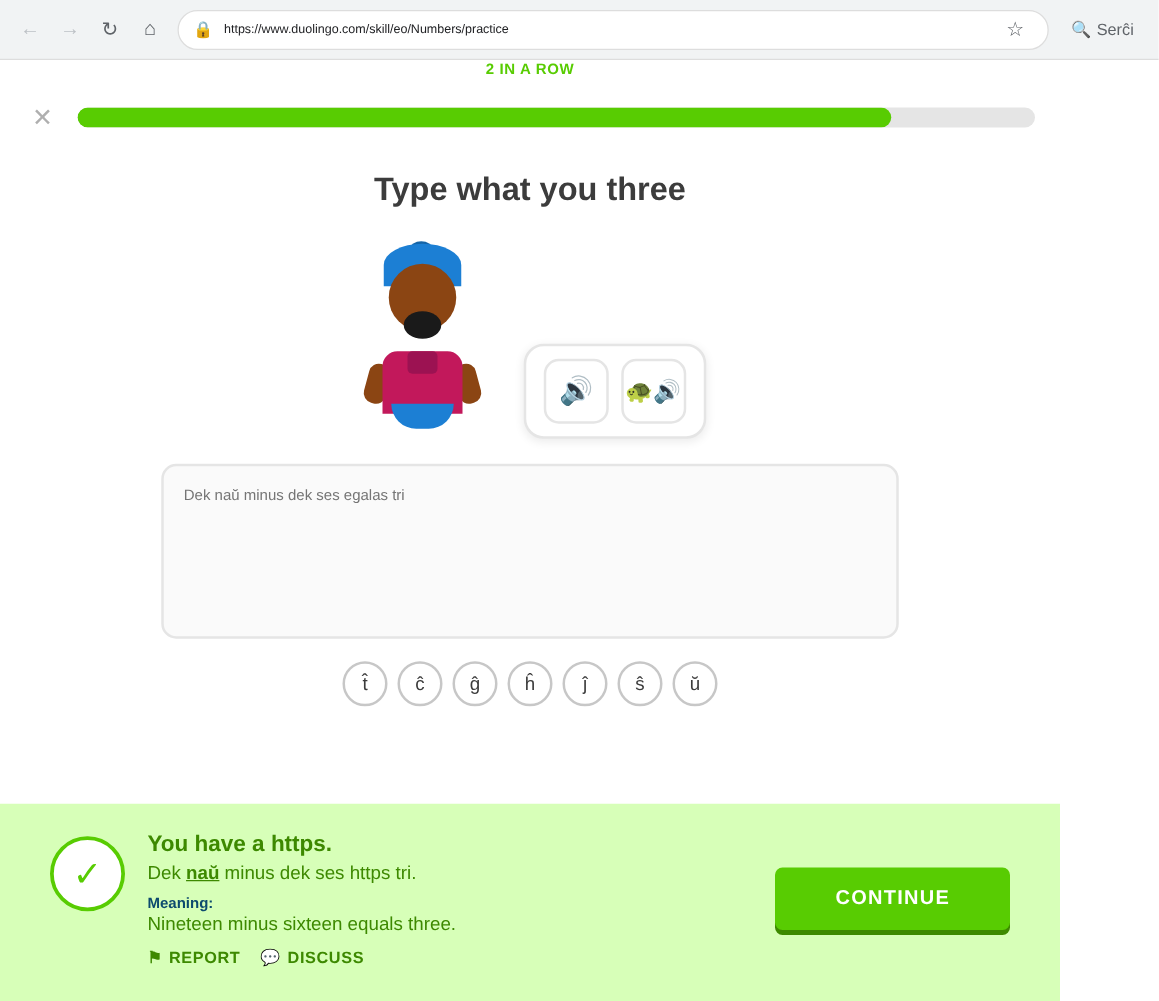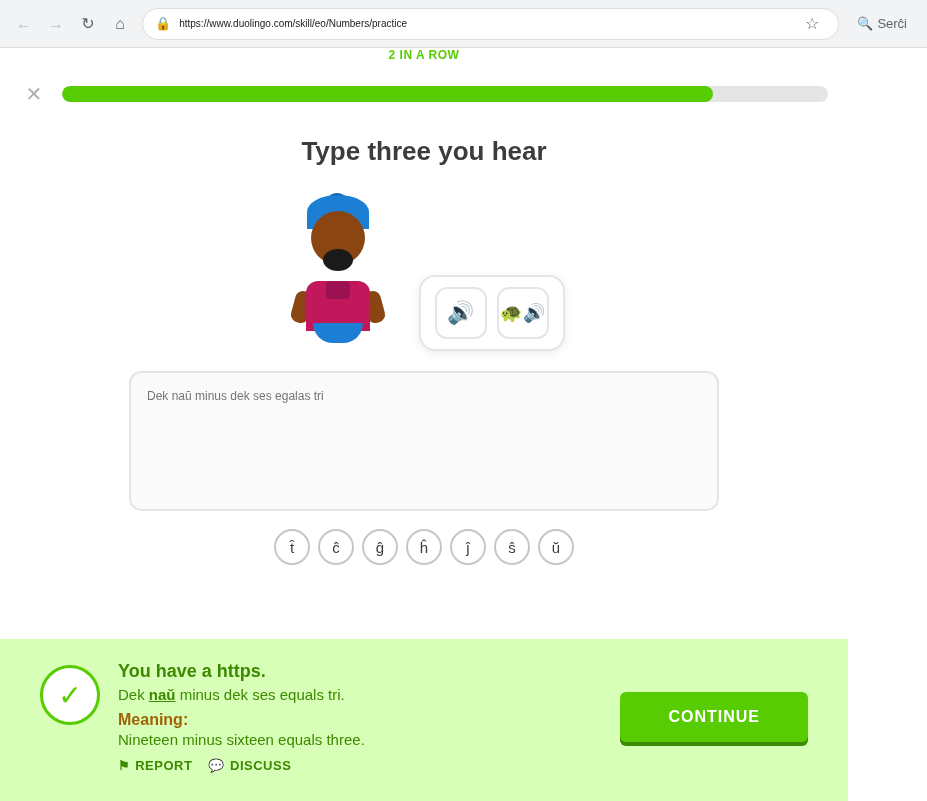--- a/index.html
+++ b/index.html
@@ -250,23 +250,23 @@
     .result-correction {
       font-size: 15px;
       color: #3d8900;
       margin-bottom: 8px;
     }
     .result-correction .underlined {
       text-decoration: underline;
       font-weight: 600;
     }
     .result-meaning-label {
-      font-size: 16px;
-      font-weight: 700;
-      color: #a16207;
+      font-size: 12px;
+      font-weight: 700;
+      color: #0c4a6e;
       margin-bottom: 2px;
     }
     .result-meaning-text {
       font-size: 15px;
       color: #3d8900;
     }
     .result-actions {
       display: flex;
       gap: 16px;
       margin-top: 10px;
@@ -404,21 +404,21 @@
     <button class="close-btn">
       <span>✕</span>
     </button>
     <div class="progress-bar-container">
       <div class="progress-bar-fill" style="width: 85%;"></div>
     </div>
   </div>
 
   <div class="main-content">
 
-    <h2 class="question-title">Type three you hear</h2>
+    <h2 class="question-title">Type what you three</h2>
 
     <div class="character-audio-row">
 
       <div class="character-wrap">
         <div class="char-figure">
           <div class="char-turban-knot"></div>
           <div class="char-turban"></div>
           <div class="char-head"></div>
           <div class="char-beard"></div>
           <div class="char-arm-left"></div>
@@ -456,21 +456,21 @@
   <div class="result-panel">
     <div class="result-left">
 
       <div class="checkmark-circle">
         <span class="checkmark-icon">✓</span>
       </div>
 
       <div class="result-text">
         <h3>You have a https.</h3>
         <p class="result-correction">
-          <span>Dek </span><span class="underlined">naŭ</span><span> minus dek ses equals tri.</span>
+          <span>Dek </span><span class="underlined">naŭ</span><span> minus dek ses https tri.</span>
         </p>
         <p class="result-meaning-label">Meaning:</p>
         <p class="result-meaning-text">Nineteen minus sixteen equals three.</p>
         <div class="result-actions">
           <button class="action-link">
             <span>⚑</span>
             <span>REPORT</span>
           </button>
           <button class="action-link">
             <span>💬</span>

